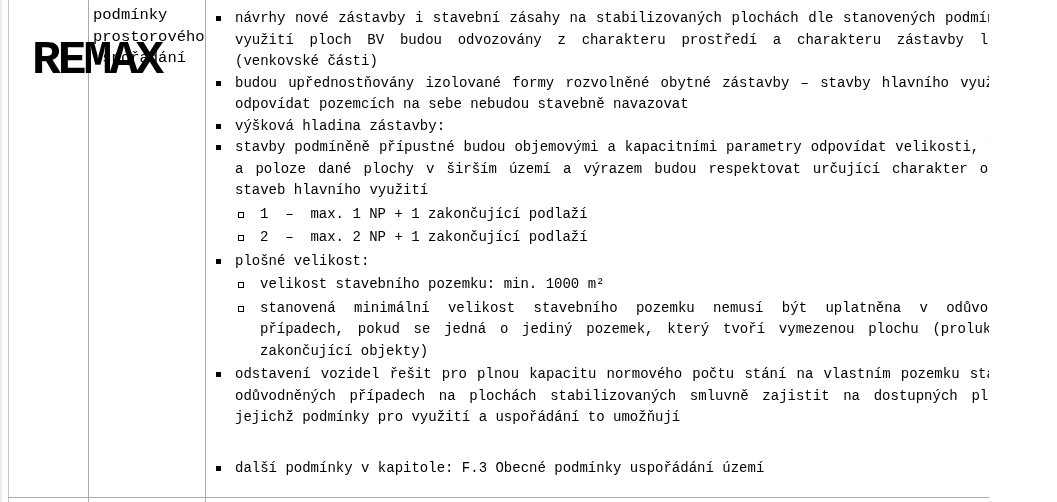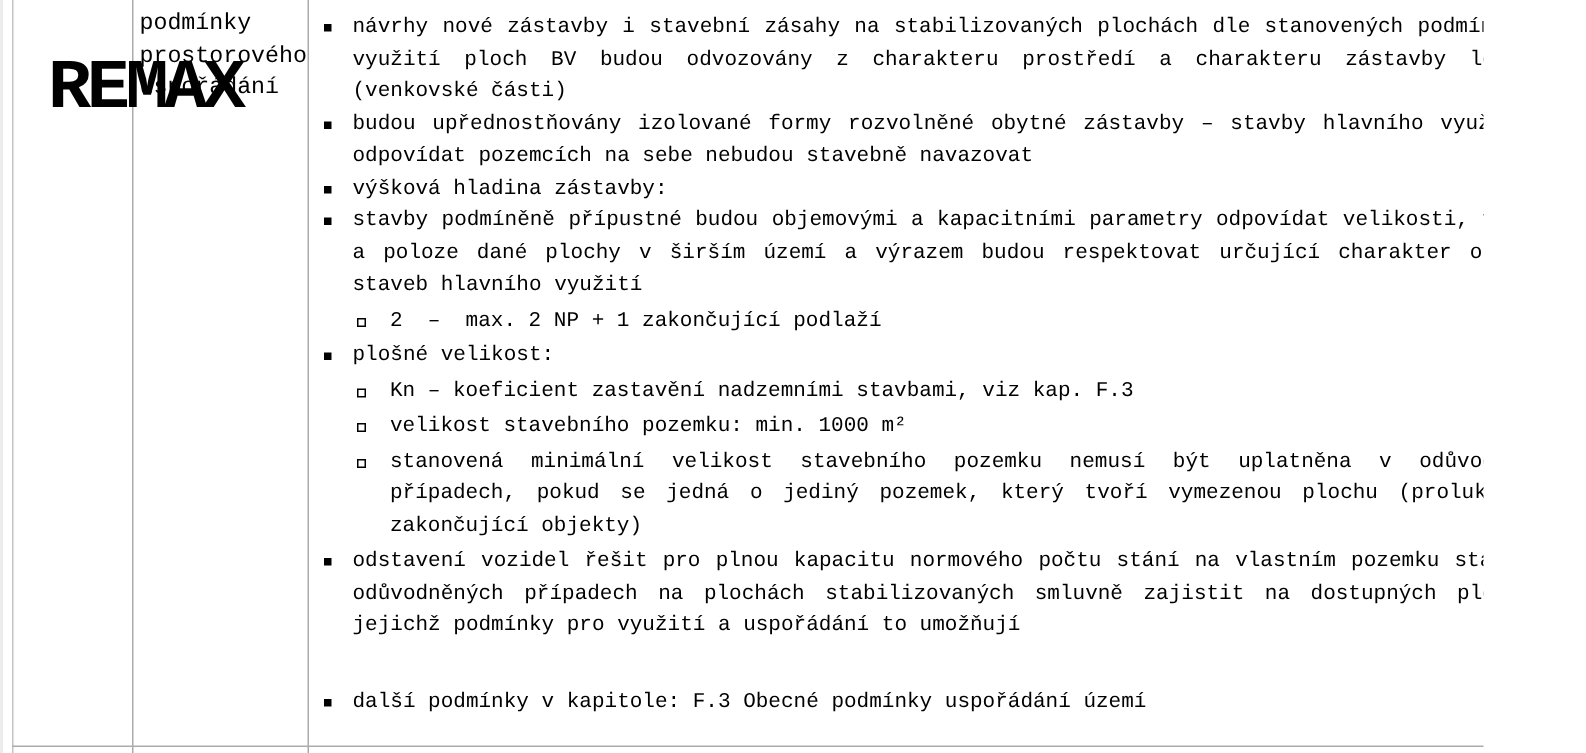--- a/index.html
+++ b/index.html
@@ -62,24 +62,24 @@
   <div class="label-cell">podmínky prostorového uspořádání</div>
 
   <div class="watermark">REMAX</div>
 
   <div class="content-cell">
     <ul class="blist">
       <li class="item l1"><span class="marker"></span><span class="txt">návrhy nové zástavby i stavební zásahy na stabilizovaných plochách dle stanovených podmínek pro využití ploch BV budou odvozovány z charakteru prostředí a charakteru zástavby lokality (venkovské části)</span></li>
       <li class="item l1"><span class="marker"></span><span class="txt">budou upřednostňovány izolované formy rozvolněné obytné zástavby – stavby hlavního využití na odpovídat pozemcích na sebe nebudou stavebně navazovat</span></li>
       <li class="item l1"><span class="marker"></span><span class="txt">výšková hladina zástavby:</span></li>
       <li class="item l1"><span class="marker"></span><span class="txt">stavby podmíněně přípustné budou objemovými a kapacitními parametry odpovídat velikosti, významu a poloze dané plochy v širším území a výrazem budou respektovat určující charakter okolních staveb hlavního využití</span></li>
-      <li class="item l2"><span class="marker"></span></li>
+      <li class="item l2"><span class="marker"></span><span class="txt">1&nbsp; –&nbsp; max. 1 NP + 1 zakončující podlaží</span></li>
       <li class="item l2"><span class="marker"></span><span class="txt">2&nbsp; –&nbsp; max. 2 NP + 1 zakončující podlaží</span></li>
       <li class="item l1"><span class="marker"></span><span class="txt">plošné velikost:</span></li>
-      <li class="item l2"><span class="marker"></span><span class="txt">Kn – koeficient zastavění nadzemními stavbami, viz kap. F.3</span></li>
+      <li class="item l2"><span class="marker"></span></li>
       <li class="item l2"><span class="marker"></span></li>
       <li class="item l2"><span class="marker"></span><span class="txt">velikost stavebního pozemku: min. 1000 m²</span></li>
       <li class="item l2"><span class="marker"></span><span class="txt">stanovená minimální velikost stavebního pozemku nemusí být uplatněna v odůvodněných případech, pokud se jedná o jediný pozemek, který tvoří vymezenou plochu (proluka mezi zakončující objekty)</span></li>
       <li class="item l1"><span class="marker"></span><span class="txt">odstavení vozidel řešit pro plnou kapacitu normového počtu stání na vlastním pozemku stavby; v odůvodněných případech na plochách stabilizovaných smluvně zajistit na dostupných plochách, jejichž podmínky pro využití a uspořádání to umožňují</span></li>
       <li class="item l1 last-row"><span class="marker"></span><span class="txt">další podmínky v kapitole: F.3 Obecné podmínky uspořádání území</span></li>
     </ul>
   </div>
 
 </div>
 

